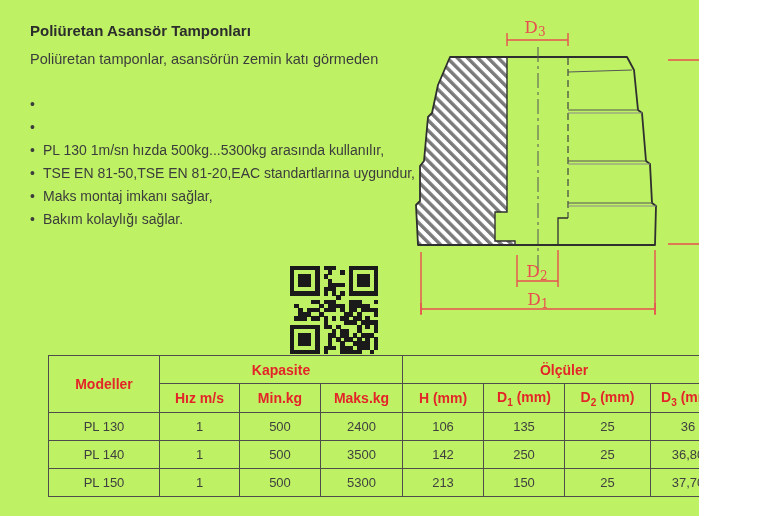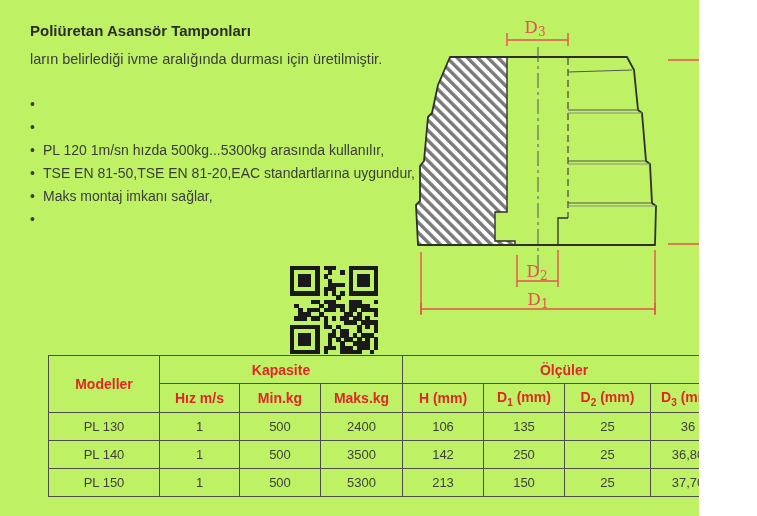--- a/index.html
+++ b/index.html
@@ -33,43 +33,44 @@
   table.spec sub{font-size:10px;}
 </style>
 </head>
 <body>
 
 <div id="page">
 
   <div class="intro">
     <div class="doc-title">Poliüretan Asansör Tamponları</div>
     <div>
-      <div class="para-line">ların belirlediği ivme aralığında durması için üretilmiştir.</div>
+      <div class="para-line">Poliüretan tamponlar, asansörün zemin katı görmeden</div>
     </div>
     <div class="bullets">
       <div class="bullet-row">
         <span class="bullet-mark">•</span>
         </div>
       <div class="bullet-row">
         <span class="bullet-mark">•</span>
         </div>
       <div class="bullet-row">
         <span class="bullet-mark">•</span>
-        <span>PL 120 1m/sn hızda 500kg...5300kg arasında kullanılır,</span>
+        <span>PL 130 1m/sn hızda 500kg...5300kg arasında kullanılır,</span>
         </div>
       <div class="bullet-row">
         <span class="bullet-mark">•</span>
         <span>TSE EN 81-50,TSE EN 81-20,EAC standartlarına uygundur,</span>
         </div>
       <div class="bullet-row">
         <span class="bullet-mark">•</span>
         <span>Maks montaj imkanı sağlar,</span>
         </div>
       <div class="bullet-row">
         <span class="bullet-mark">•</span>
+        <span>Bakım kolaylığı sağlar.</span>
         </div>
     </div>
   </div>
 
   <div class="qr" style="position: absolute;">
       <i style="position:absolute;left:0px;top:0px;width:4.4904761904761905px;height:4.4904761904761905px;background:#1a1a1a;"></i>
       <i style="position:absolute;left:4.190476190476191px;top:0px;width:4.4904761904761905px;height:4.4904761904761905px;background:#1a1a1a;"></i>
       <i style="position:absolute;left:8.380952380952381px;top:0px;width:4.4904761904761905px;height:4.4904761904761905px;background:#1a1a1a;"></i>
       <i style="position:absolute;left:12.571428571428573px;top:0px;width:4.4904761904761905px;height:4.4904761904761905px;background:#1a1a1a;"></i>
       <i style="position:absolute;left:16.761904761904763px;top:0px;width:4.4904761904761905px;height:4.4904761904761905px;background:#1a1a1a;"></i>

